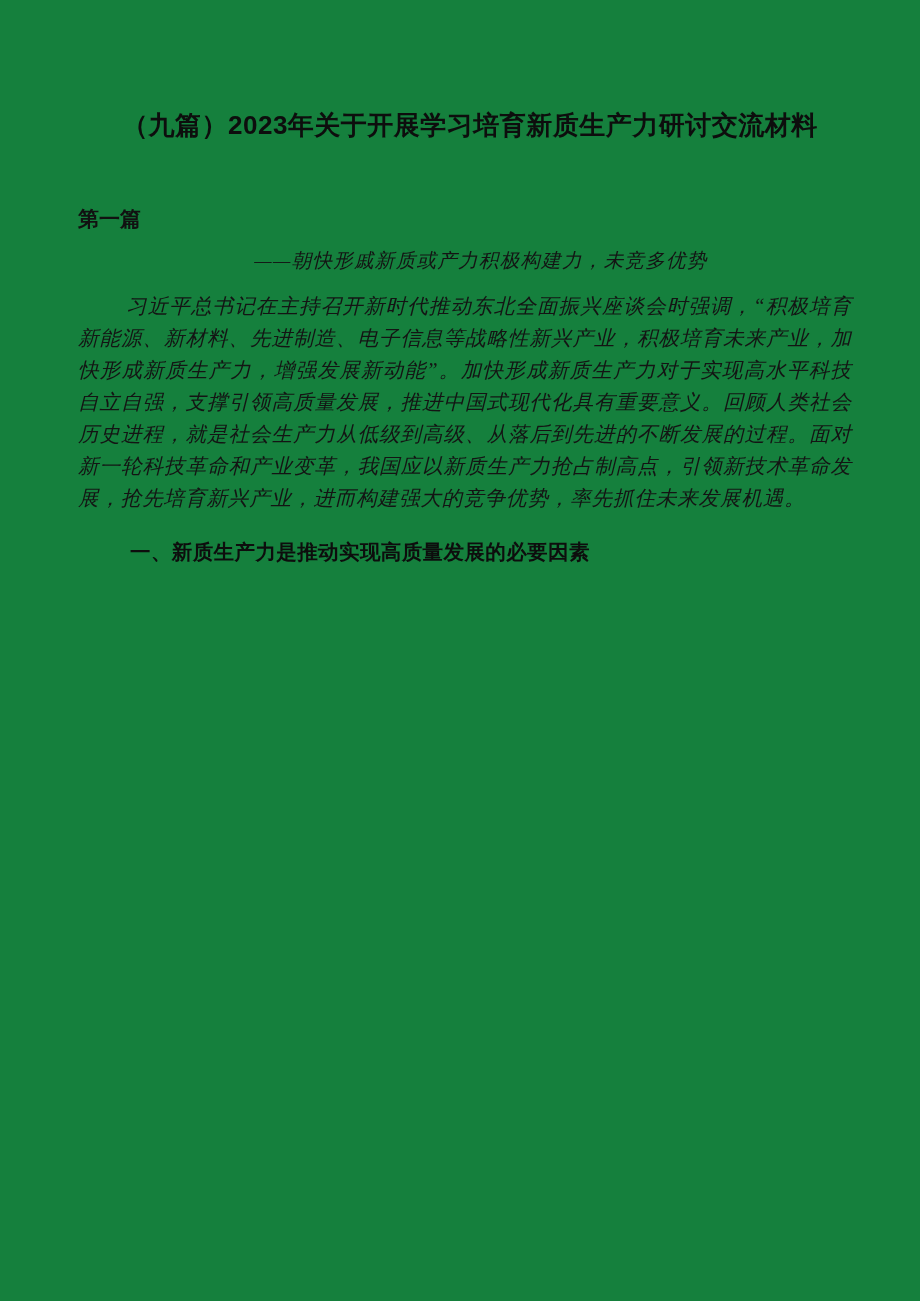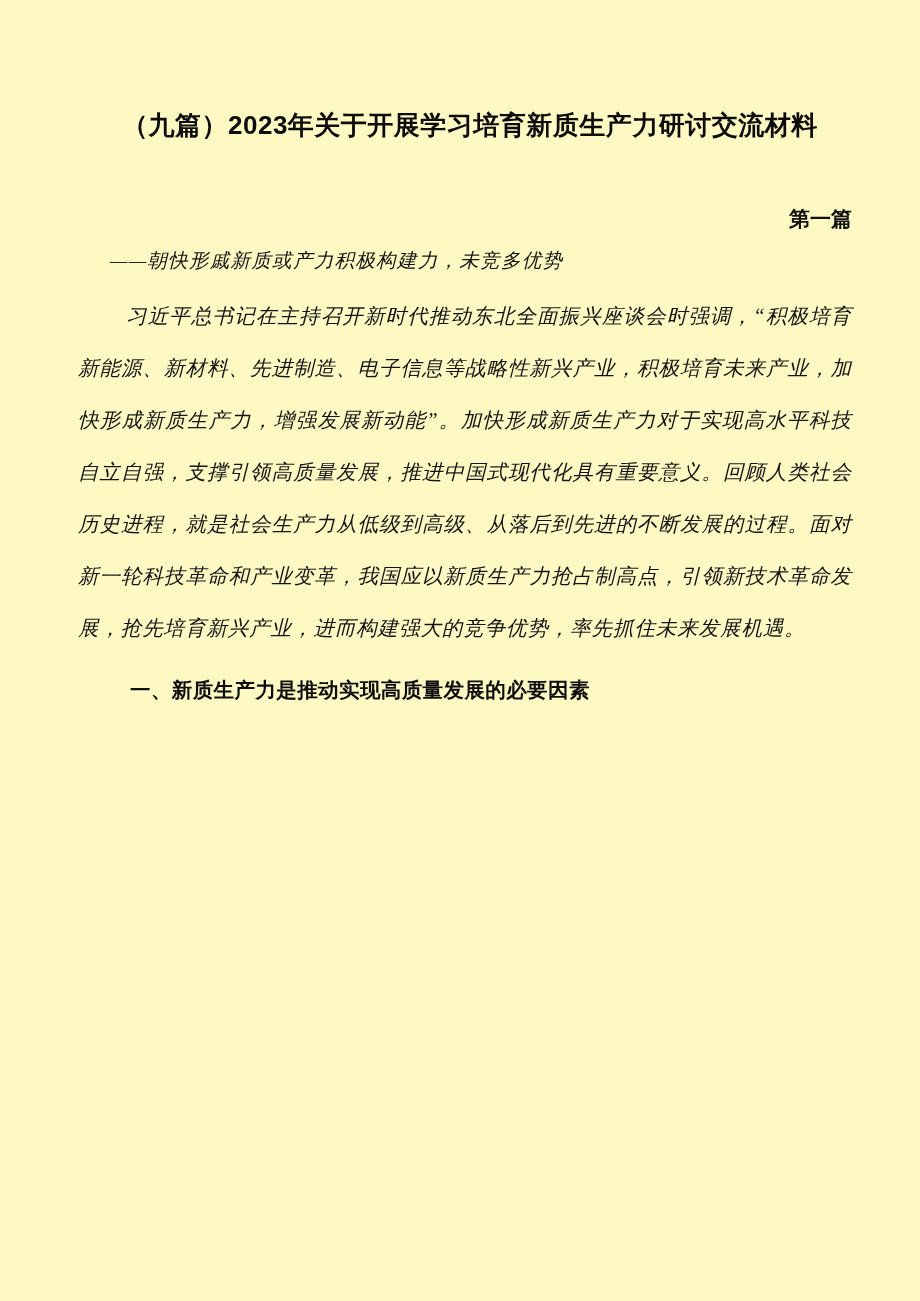--- a/index.html
+++ b/index.html
@@ -13,21 +13,21 @@
     font-family: "Liberation Serif", "DejaVu Serif", serif;
     color: #111111;
     -webkit-font-smoothing: antialiased;
   }
 
   .page {
     position: relative;
     width: 920px;
     height: 1301px;
     margin: 0 auto;
-    background: #fef9c3;
+    background: #15803d;
     overflow: hidden;
     box-sizing: border-box;
   }
 
   
   .content {
     position: absolute;
     left: 78px;
     top: 0;
     width: 774px;
@@ -45,64 +45,65 @@
     text-align: left;
     padding-left: 44px;
     padding-right: 6px;
     color: #0d0d0d;
   }
 
   
   .part-label {
     margin: 0;
     padding-top: 58px;
-    text-align: right;
+    text-align: left;
     font-family: "Liberation Sans", "DejaVu Sans", sans-serif;
     font-weight: bold;
     font-size: 21px;
     line-height: 30px;
     color: #111111;
   }
 
   
   .subtitle {
     margin: 0;
     padding-top: 12px;
     padding-left: 32px;
     font-family: "Liberation Serif", "DejaVu Serif", serif;
     font-style: italic;
     font-size: 19.5px;
     line-height: 30px;
     letter-spacing: 1.3px;
     color: #141414;
+    text-align: center;
   }
 
   
   .para {
     margin: 0;
     padding-top: 14px;
     font-family: "Liberation Serif", "DejaVu Serif", serif;
     font-style: italic;
     font-size: 20.5px;
-    line-height: 52px;
+    line-height: 32px;
     letter-spacing: 0.9px;
     text-align: justify;
     text-justify: inter-character;
     text-indent: 48px;
     color: #141414;
   }
 
   .para.tight { padding-top: 2px; }
 
   
   .section-heading {
     margin: 0;
     padding-top: 18px;
     padding-left: 52px;
-    font-family: Liberation Mono, monospace;
+    font-family: Liberation Sans, sans-serif;
     font-weight: bold;
     font-size: 20.5px;
     line-height: 40px;
     letter-spacing: 0.4px;
     color: #0d0d0d;
   }
 </style>
 </head>
 <body>
 

